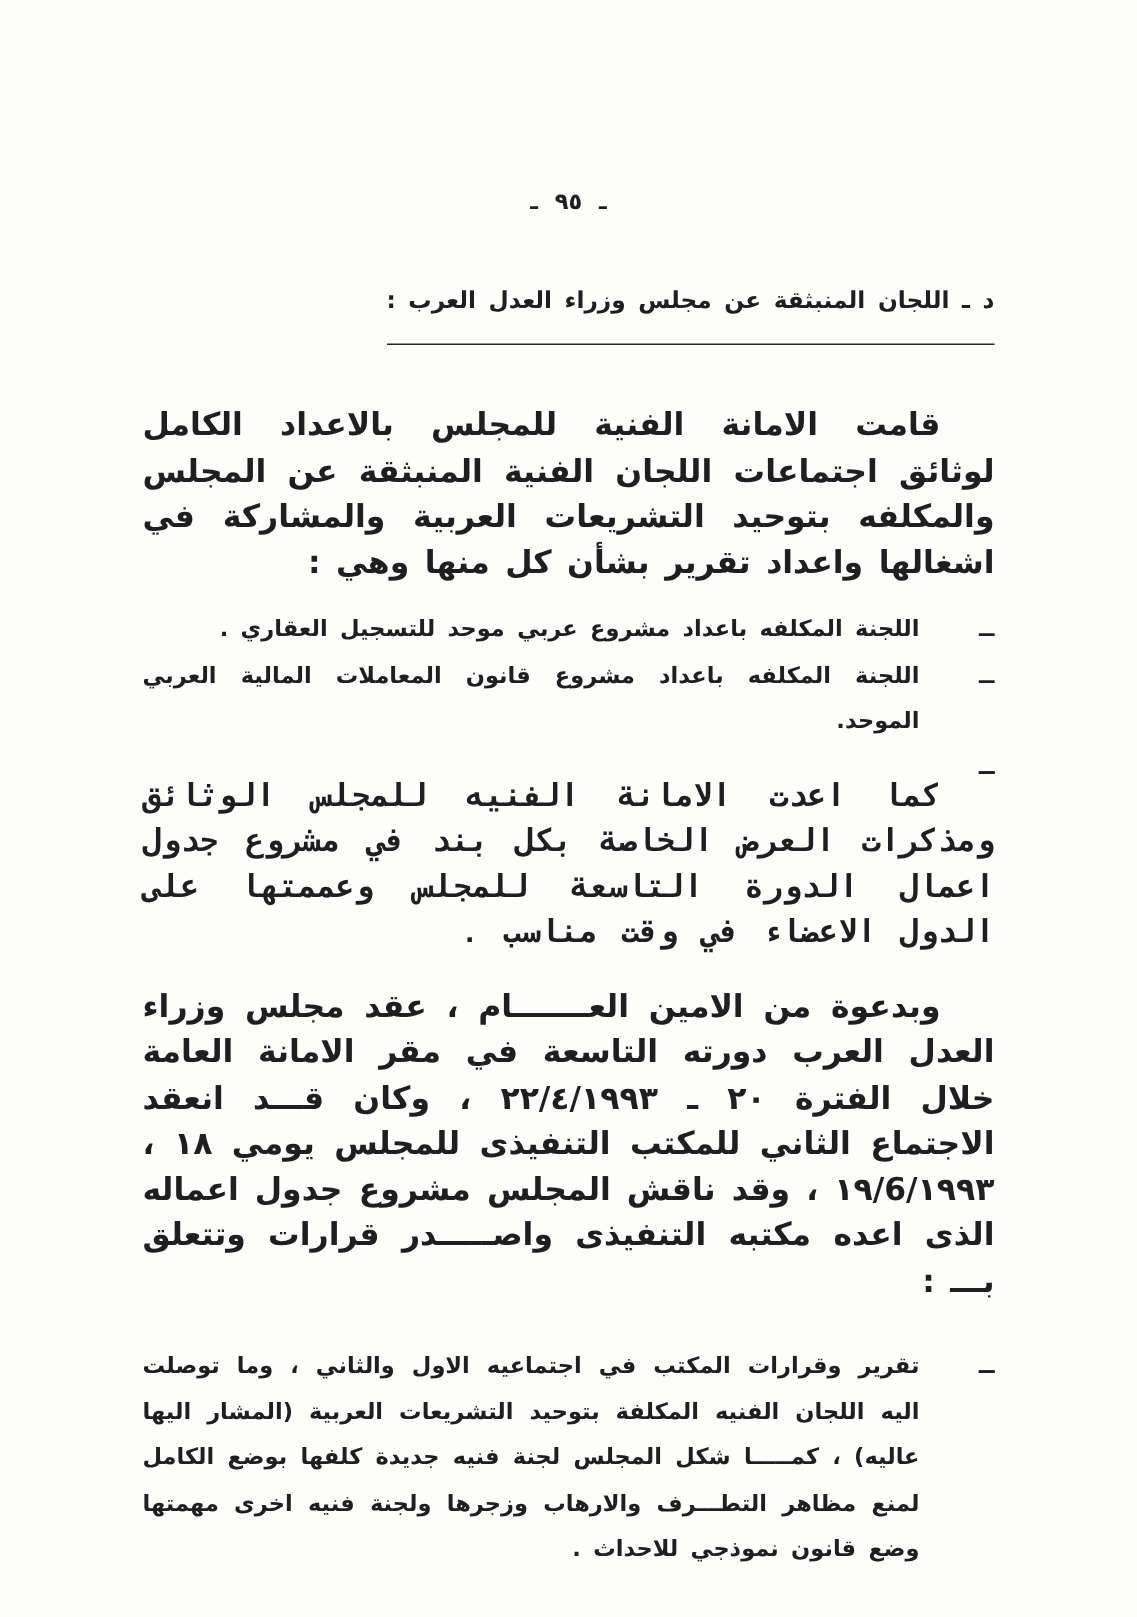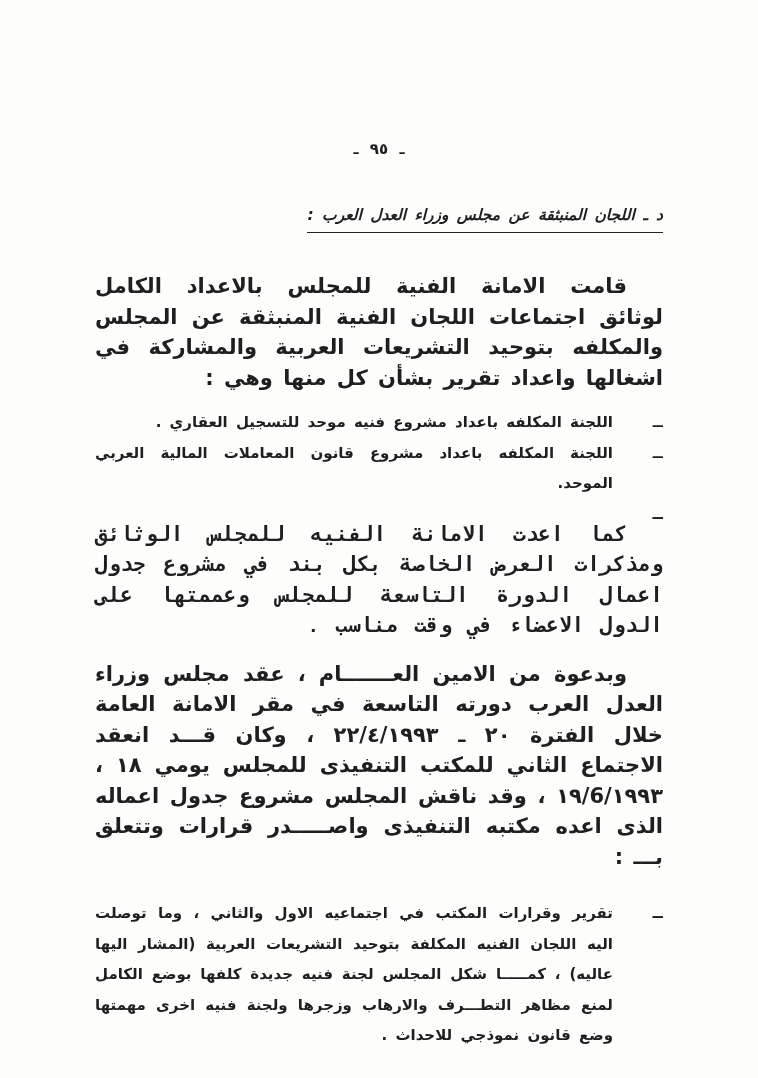--- a/index.html
+++ b/index.html
@@ -13,44 +13,43 @@
     height: 1078px;
     margin: 0 auto;
     background: #fdfdfc;
     overflow: hidden;
     direction: rtl;
     font-family: "DejaVu Sans", sans-serif;
     color: #1f1f1f;
   }
   .content {
     position: absolute;
-    top: 16px;
+    top: 1px;
     right: 95px;
     left: 95px;
   }
   .page-number {
     padding-top: 124px;
     text-align: center;
     font-size: 15px;
     font-weight: bold;
     letter-spacing: 3px;
     word-spacing: 6px;
   }
   .heading {
     margin: 46px 0 0 0;
     font-size: 15.5px;
     font-weight: bold;
     line-height: 22px;
   }
   .heading-text {
     display: inline-block;
     border-bottom: 1.5px solid #242424;
-    padding-bottom: 6px;
+    padding-bottom: 18px;
     word-spacing: 3px;
-    font-style: italic;
   }
   .para {
     margin: 0;
     font-size: 21px;
     font-weight: bold;
     line-height: 30.5px;
     text-align: justify;
     word-spacing: 3px;
   }
   .para.indented { text-indent: 36px; }
@@ -88,21 +87,21 @@
     <h2 class="heading">
       <span class="heading-text">د ـ اللجان المنبثقة عن مجلس وزراء العدل العرب :</span>
     </h2>
 
     <p class="para indented mt-lg">قامت الامانة الفنية للمجلس بالاعداد الكامل لوثائق اجتماعات اللجان الفنية المنبثقة عن المجلس والمكلفه بتوحيد التشريعات العربية والمشاركة في اشغالها واعداد تقرير بشأن كل منها وهي :</p>
 
     <div class="doc-list">
 
         <div class="list-item">
           <span class="dash">ــ</span>
-          <span class="item-text">اللجنة المكلفه باعداد مشروع فنيه موحد للتسجيل العقاري .</span>
+          <span class="item-text">اللجنة المكلفه باعداد مشروع عربي موحد للتسجيل العقاري .</span>
         </div>
 
         <div class="list-item">
           <span class="dash">ــ</span>
           <span class="item-text">اللجنة المكلفه باعداد مشروع قانون المعاملات المالية العربي الموحد.</span>
         </div>
 
         <div class="list-item">
           <span class="dash">ــ</span>
         </div>

